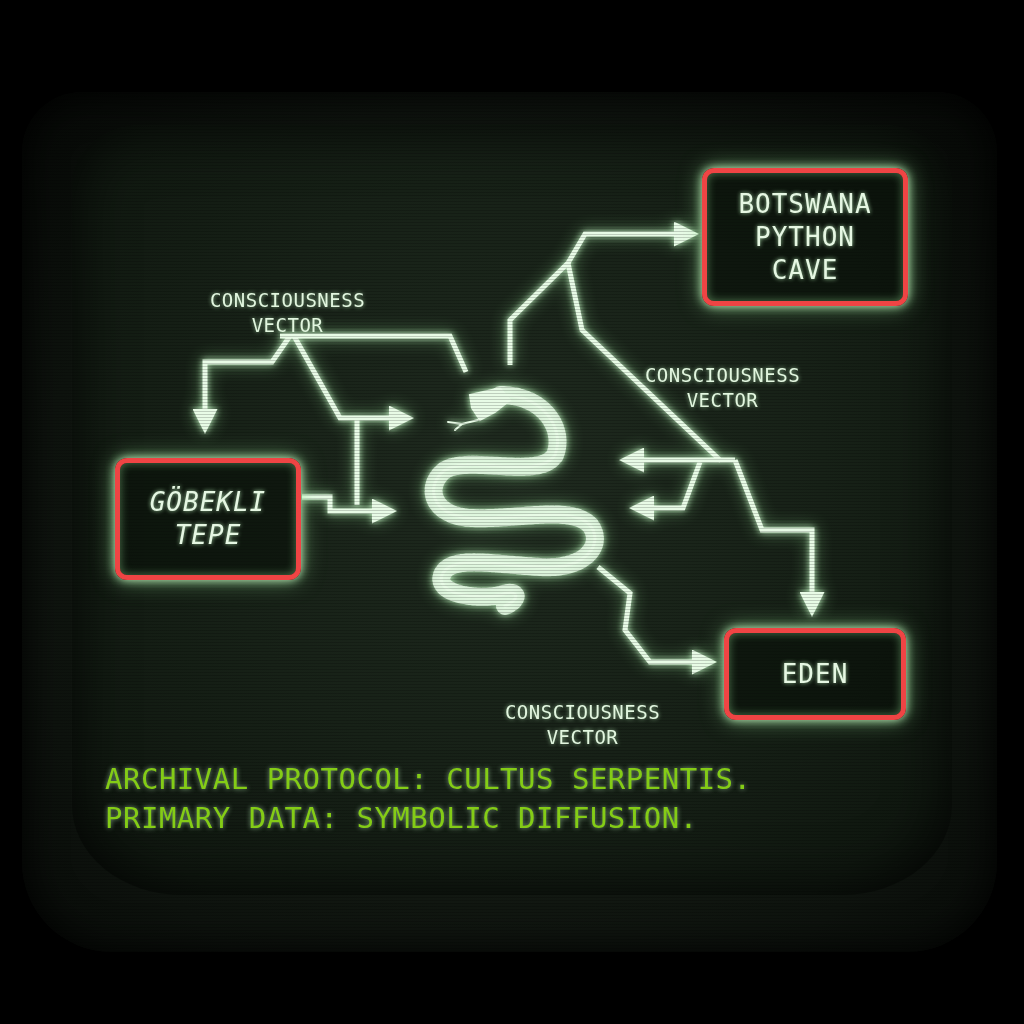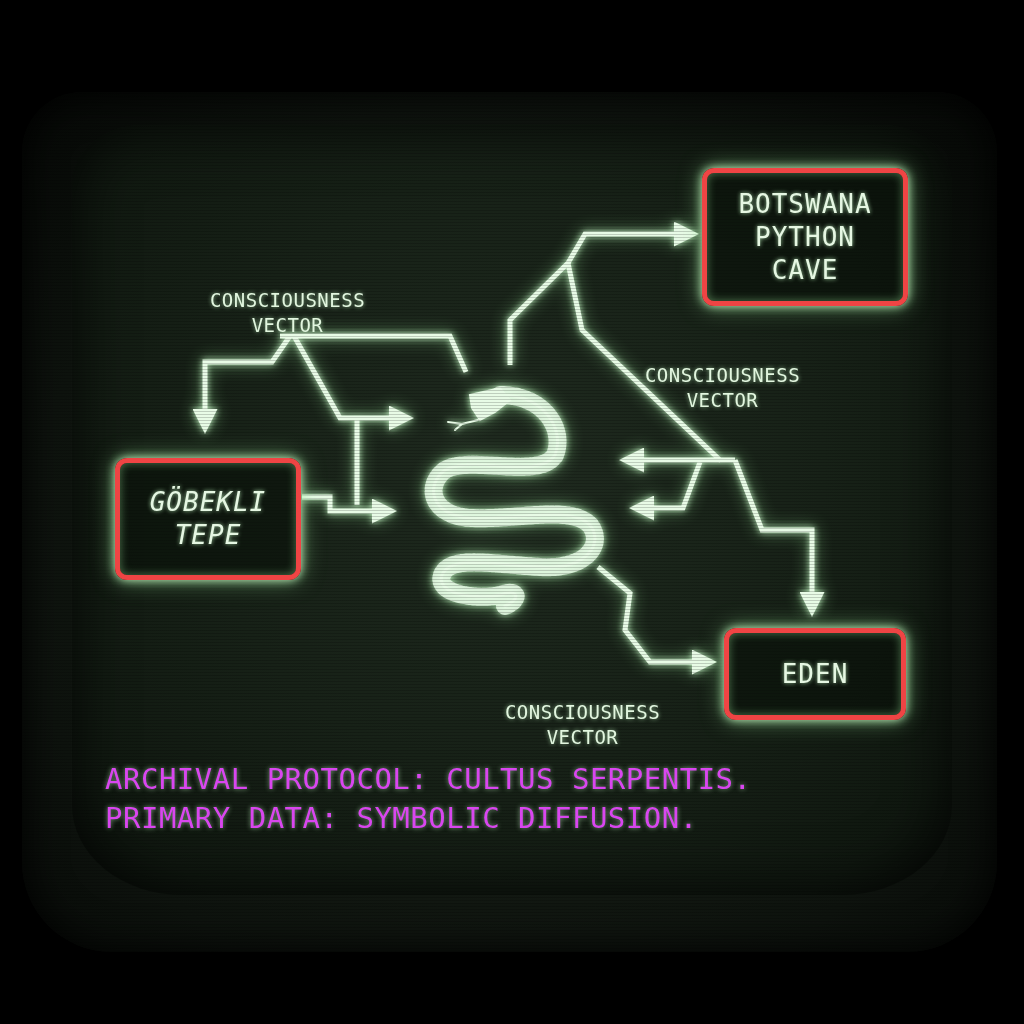--- a/index.html
+++ b/index.html
@@ -33,21 +33,21 @@
     white-space:pre-line;
   }
   .label {
     position:absolute; color:#e2f6df; text-align:center; font-size:19px; line-height:25px;
     font-family:"DejaVu Sans Mono", monospace; letter-spacing:0.5px;
     text-shadow: 0 0 4px rgba(200,255,200,0.7);
     white-space:pre-line;
     margin-top:20px;
   }
   .terminal {
-    position:absolute; left:105px; top:760px; color:#d946ef;
+    position:absolute; left:105px; top:760px; color:#84cc16;
     font-family:"DejaVu Sans Mono", monospace; font-size:29px; line-height:39px; letter-spacing:0.5px;
     text-shadow: 0 0 5px rgba(200,255,200,0.6);
   }
   .terminal div { white-space:nowrap; }
 </style>
 </head>
 <body>
 
 <div class="bezel"></div>
 <div class="screen"></div>

